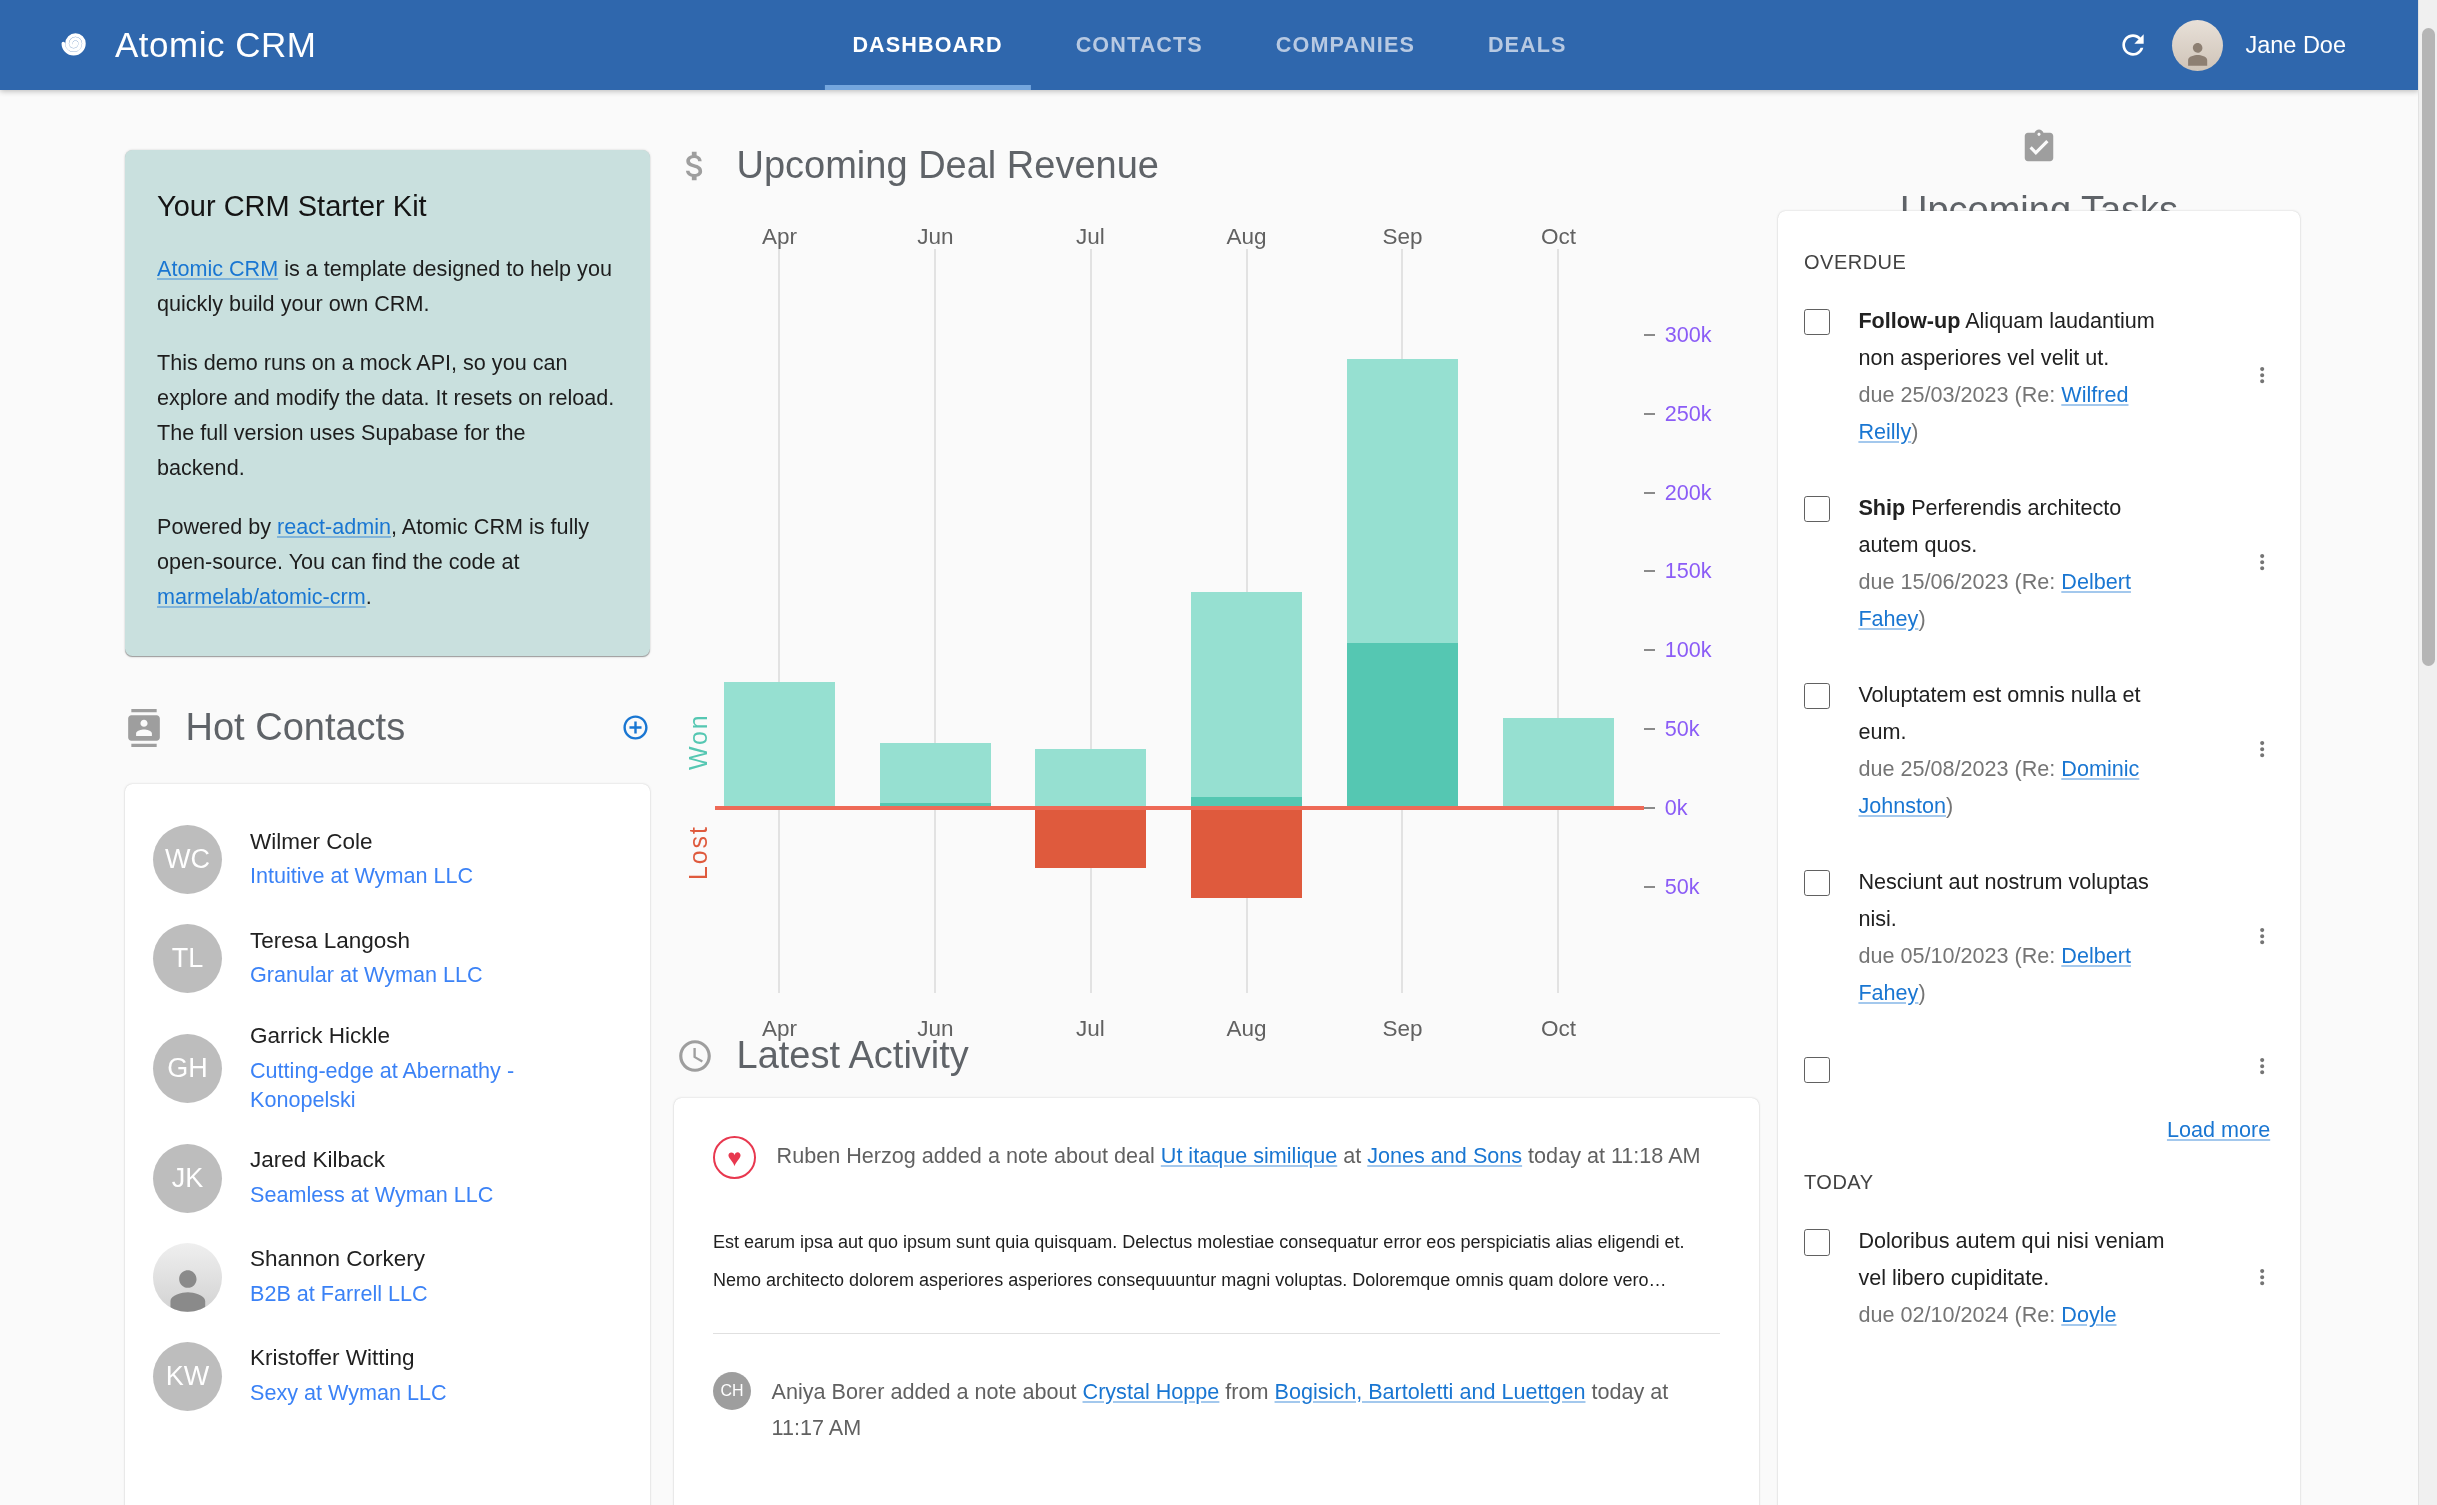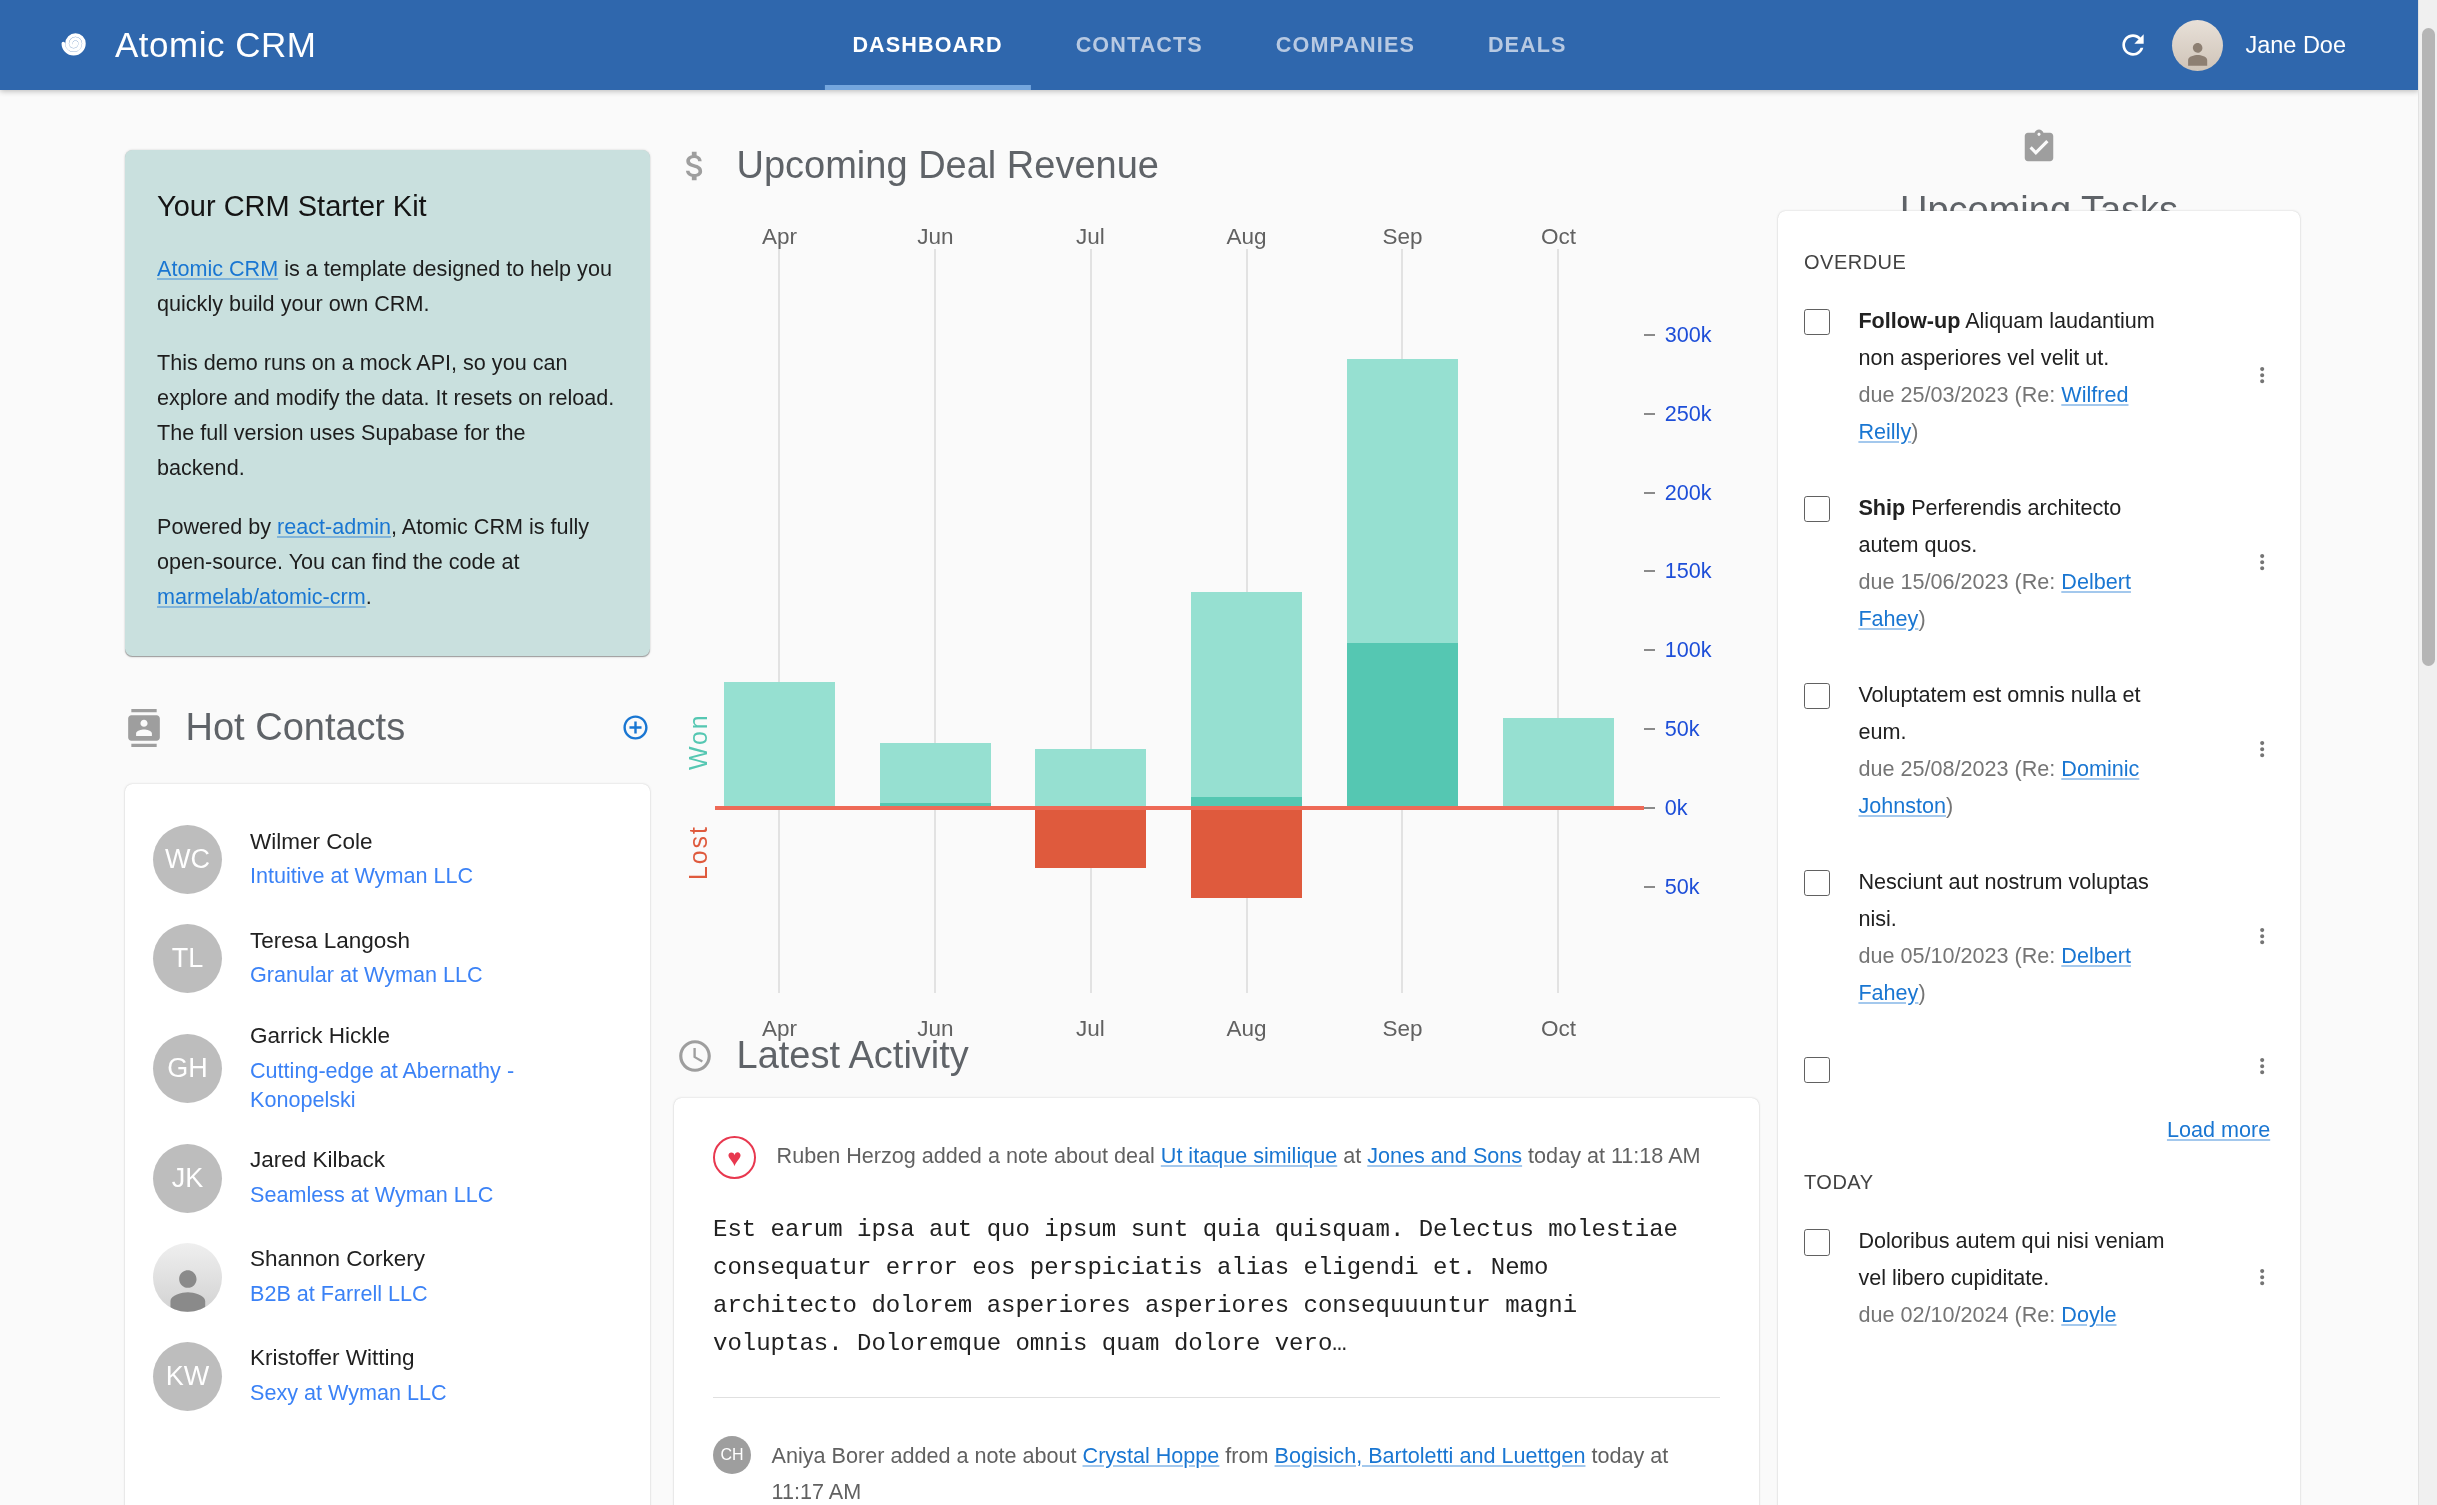--- a/index.html
+++ b/index.html
@@ -49,33 +49,33 @@
   .c-name{font-size:22.5px;color:#212121;margin-bottom:6.6px;}
   .c-role{font-size:21.6px;color:#3b82f6;line-height:29px;}
   
   .chart-head{position:absolute;left:676px;top:128px;height:75px;}
   .chart{position:absolute;left:676px;top:211px;width:1088px;height:849px;}
   .gridline{position:absolute;width:1.9px;background:#e2e2e2;top:38px;height:744px;}
   .month-label{position:absolute;width:113px;text-align:center;font-size:22.5px;color:#616161;}
   .bar{position:absolute;width:111px;}
   .ytick{position:absolute;left:968px;display:flex;align-items:center;gap:9.4px;transform:translateY(-50%);}
   .ytick .dash{width:11.3px;height:1.9px;background:#8a8a8a;}
-  .ytick .ylab{font-size:21.6px;color:#1d4ed8;}
+  .ytick .ylab{font-size:21.6px;color:#8b5cf6;}
   .zero-line{position:absolute;left:39px;width:929px;height:3.8px;background:var(--c-zero-line,#ee6a57);}
   .axis-legend{position:absolute;left:1.9px;width:41px;text-align:center;font-size:25px;letter-spacing:1.9px;
                transform:rotate(-90deg);transform-origin:center;}
   .activity-head{position:absolute;left:676px;top:1018px;height:75px;}
   .activity-card{position:absolute;left:674px;top:1098px;width:1085px;height:441px;box-sizing:border-box;padding:38px 39px;}
   .act-header{display:flex;gap:20.6px;align-items:flex-start;}
   .heart-avatar{flex:0 0 43px;width:43px;height:43px;border-radius:50%;background:#fff;border:2.8px solid #e8384f;
                 box-sizing:border-box;display:flex;align-items:center;justify-content:center;color:#e8384f;font-size:24.4px;}
   .initials-avatar-sm{flex:0 0 38px;width:38px;height:38px;border-radius:50%;background:#9e9e9e;color:#fff;
                 display:flex;align-items:center;justify-content:center;font-size:16px;}
   .act-text{font-size:21.6px;line-height:36px;color:#616161;max-width:929px;margin-top:1.9px;}
-  .act-note{font-size:24px;line-height:38px;color:#212121;margin-top:32px;max-width:983px;font-family:Liberation Mono, monospace;}
+  .act-note{font-size:18px;line-height:38px;color:#212121;margin-top:44px;max-width:983px;}
   .act-divider{height:0.9px;background:#e0e0e0;margin:34px 0 38px;}
   
   .tasks-head{position:absolute;left:1778px;top:128px;width:522px;height:75px;flex-direction:column;}
   .tasks-card{position:absolute;left:1778px;top:211px;width:522px;height:1328px;box-sizing:border-box;padding:34px 26px;}
   .group-label{font-size:20px;color:#424242;letter-spacing:0.5px;margin:5.6px 0 28px;}
   .task{display:flex;align-items:flex-start;margin-bottom:39px;}
   .checkbox{flex:0 0 24.4px;width:24.4px;height:24.4px;border:1.9px solid #616161;border-radius:2.8px;margin-top:7.5px;cursor:pointer;}
   .task-body{margin-left:28px;width:312px;}
   .task-text{font-size:21.6px;line-height:37px;color:#212121;}
   .task-due{font-size:21.6px;line-height:37px;color:#757575;}

